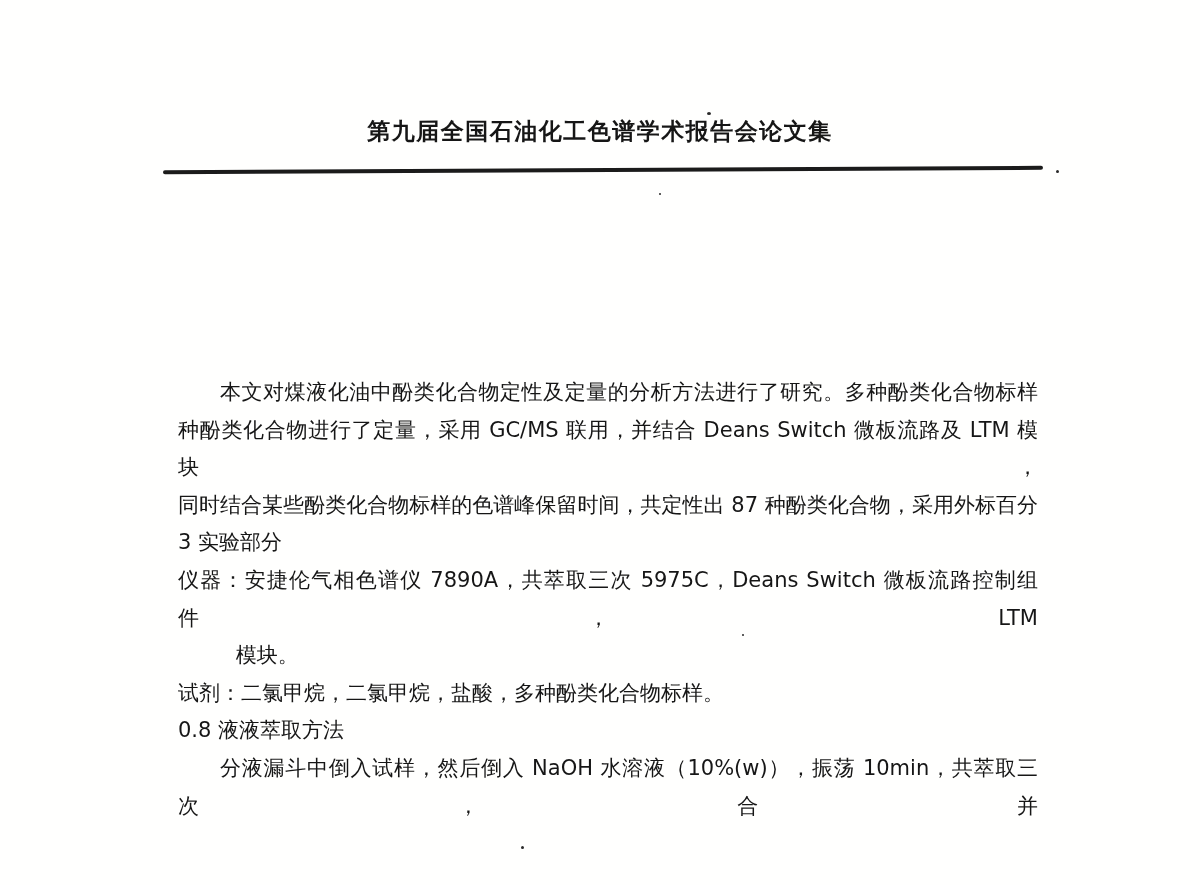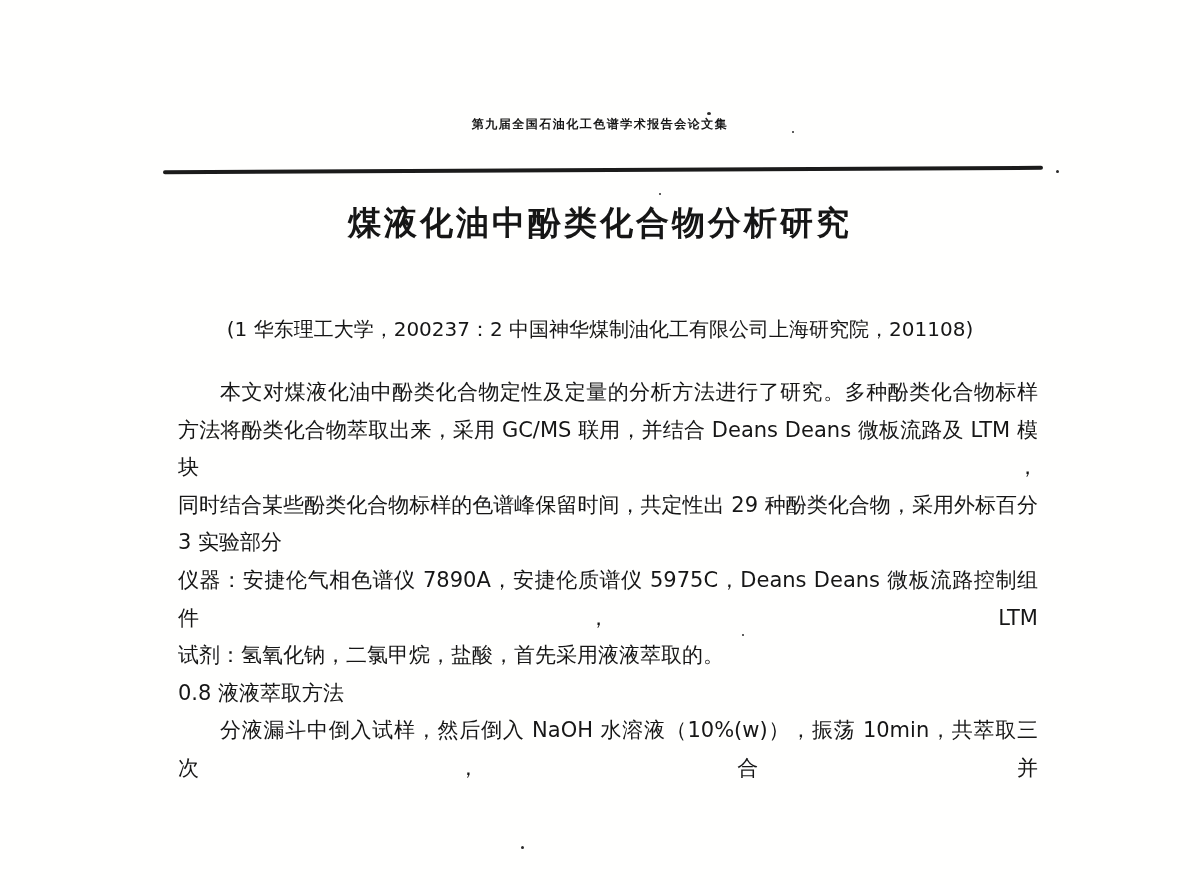--- a/index.html
+++ b/index.html
@@ -15,21 +15,21 @@
     overflow: hidden;
     font-family: "DejaVu Sans", "Liberation Sans", sans-serif;
     color: #161616;
   }
   .journal-header {
     position: absolute;
     top: 116px;
     left: 0;
     right: 0;
     text-align: center;
-    font-size: 12px;
+    font-size: 23px;
     font-weight: 600;
     letter-spacing: 1.5px;
   }
   .header-rule {
     position: absolute;
     top: 168px;
     left: 163px;
     width: 880px;
     height: 4px;
     background: #1b1b1b;
@@ -102,32 +102,31 @@
 </style>
 </head>
 <body>
 
 <div class="page">
 
   <div class="journal-header">第九届全国石油化工色谱学术报告会论文集</div>
 
   <div class="header-rule"></div>
 
-  <h1 class="paper-title" style="margin:0;">煤液化油中酚类化合物分析研究</h1>
 
 
-  <div class="affiliation-line">(1 华东理工大学，200237：2 中国神华煤制油化工有限公司上海研究院，201108)</div>
 
   <div class="body-text">
     <p class="indent fill">本文对煤液化油中酚类化合物定性及定量的分析方法进行了研究。多种酚类化合物标样</p>
-    <p class="fill">方法将酚类化合物萃取出来，采用 GC/MS 联用，并结合 Deans Deans 微板流路及 LTM 模块，</p>
-    <p class="fill">同时结合某些酚类化合物标样的色谱峰保留时间，共定性出 29 种酚类化合物，采用外标百分</p>
+    <p class="fill">种酚类化合物进行了定量，采用 GC/MS 联用，并结合 Deans Switch 微板流路及 LTM 模块，</p>
+    <p class="fill">同时结合某些酚类化合物标样的色谱峰保留时间，共定性出 87 种酚类化合物，采用外标百分</p>
     <p>3 实验部分</p>
-    <p class="fill">仪器：安捷伦气相色谱仪 7890A，安捷伦质谱仪 5975C，Deans Deans 微板流路控制组件，LTM</p>
-    <p>试剂：氢氧化钠，二氯甲烷，盐酸，首先采用液液萃取的。</p>
+    <p class="fill">仪器：安捷伦气相色谱仪 7890A，共萃取三次 5975C，Deans Switch 微板流路控制组件，LTM</p>
+    <p class="mod-indent">模块。</p>
+    <p>试剂：二氯甲烷，二氯甲烷，盐酸，多种酚类化合物标样。</p>
     <p>0.8 液液萃取方法</p>
     <p class="indent fill">分液漏斗中倒入试样，然后倒入 NaOH 水溶液（10%(w)），振荡 10min，共萃取三次，合并</p>
 
   </div>
 
   <div class="speck" style="left:707px; top:112px; width:4px; height:3px;"></div>
   <div class="speck" style="left:792px; top:131px; width:2px; height:2px;"></div>
   <div class="speck" style="left:1056px; top:170px; width:3px; height:3px;"></div>
   <div class="speck" style="left:659px; top:193px; width:2px; height:2px;"></div>
   <div class="speck" style="left:742px; top:634px; width:2px; height:2px;"></div>

